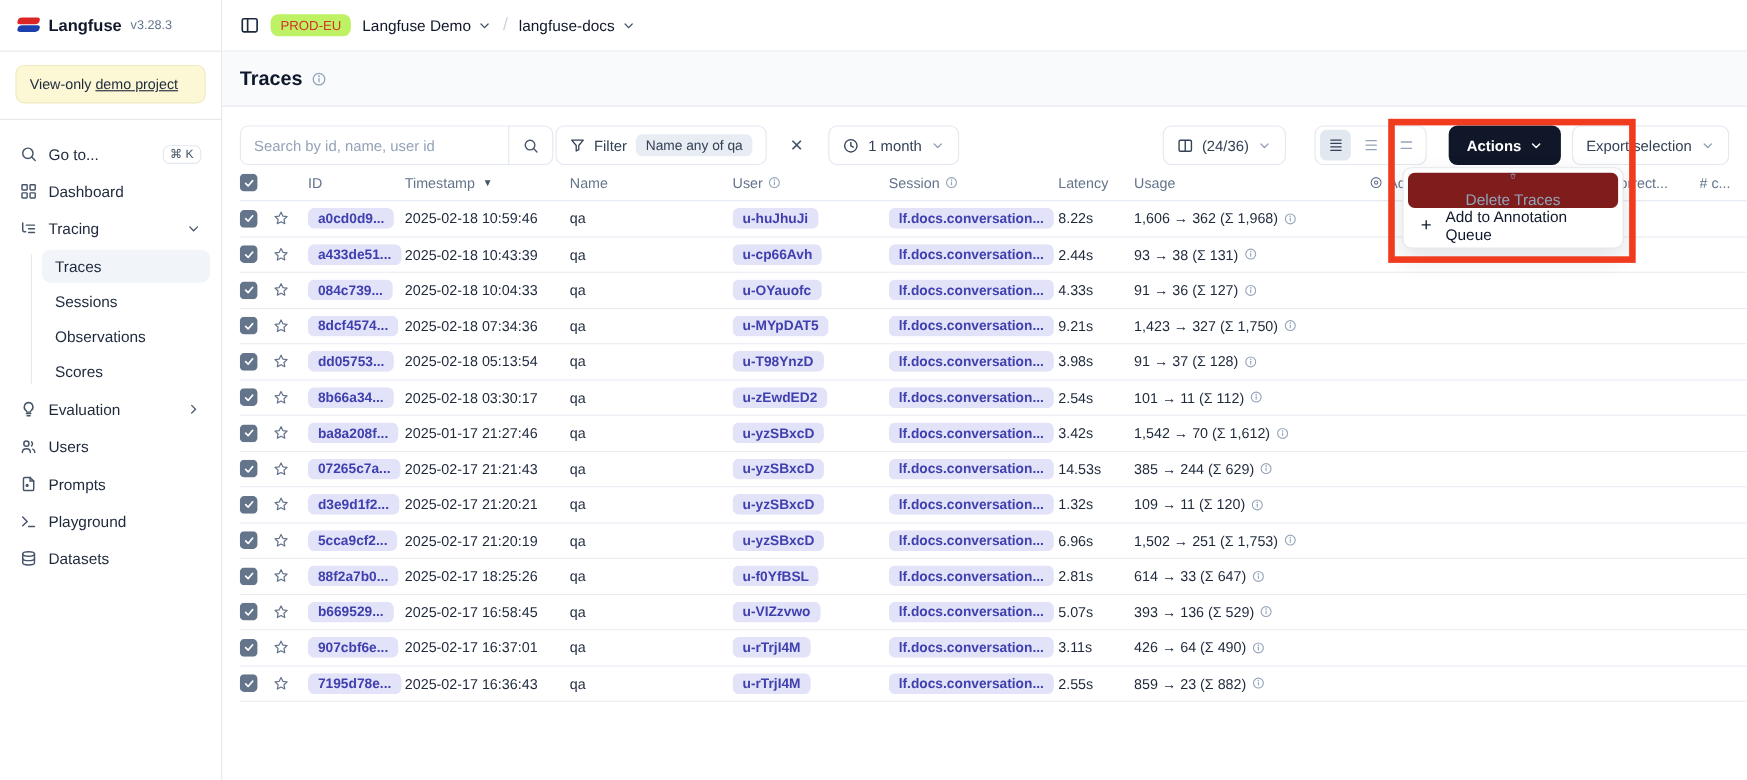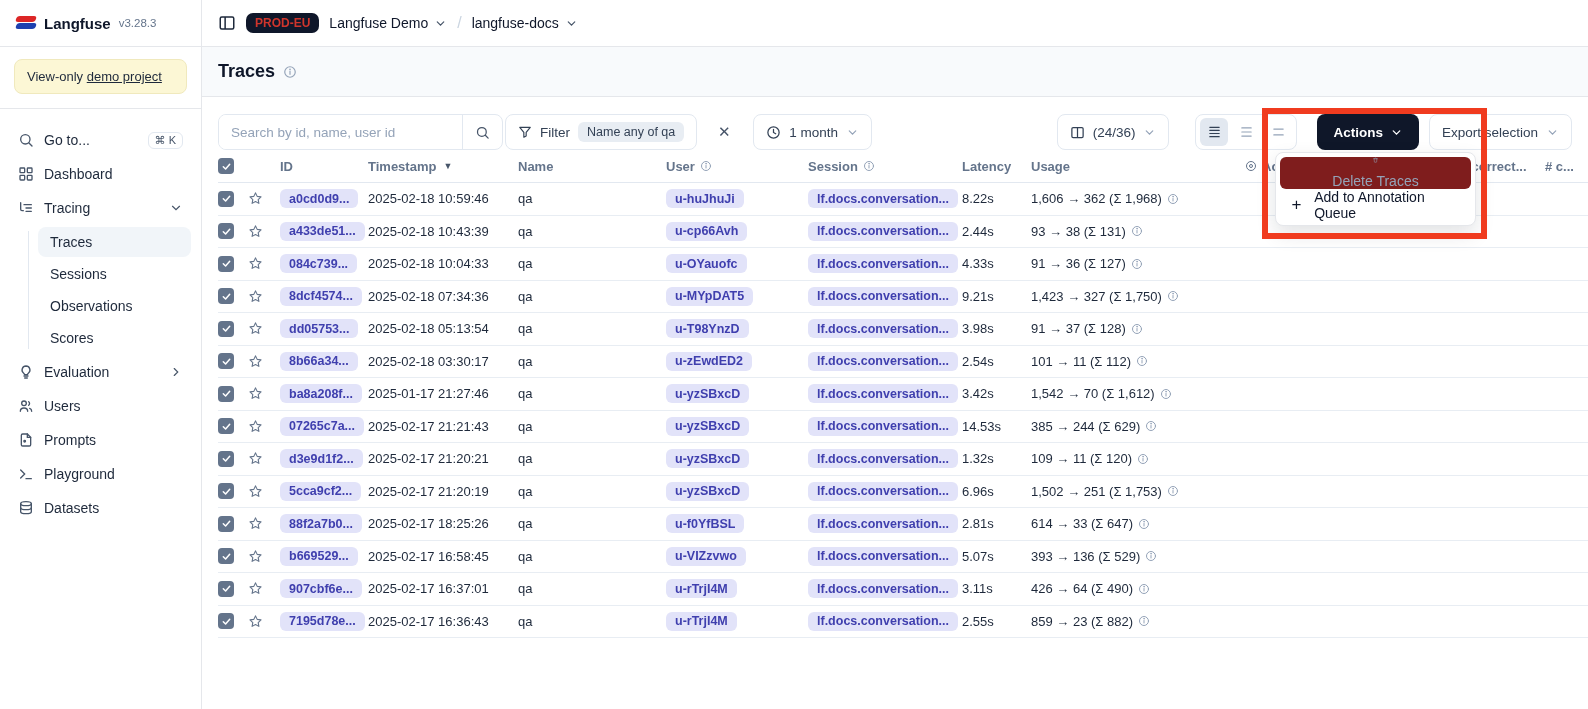--- a/index.html
+++ b/index.html
@@ -25,21 +25,21 @@
   .nav-item .grow { flex:1; }
   .kbd { font-size:11px; color:#475569; border:1px solid #e2e8f0; border-radius:6px; padding:1px 6px; background:#fff; }
   .subnav { position:relative; margin:2px 0 2px 18px; padding-left:10px; }
   .subnav:before { content:""; position:absolute; left:0; top:4px; bottom:4px; width:1px; background:#e2e8f0; }
   .sub-item { display:flex; align-items:center; height:30px; padding:0 12px; border-radius:8px; font-size:14px; color:#1e293b; cursor:pointer; margin:2px 0; }
   .sub-item.active { background:#f1f5f9; font-weight:500; }
 
   
   .main { position:absolute; left:202px; top:0; width:1386px; height:709px; }
   .topbar { height:47px; display:flex; align-items:center; gap:10px; padding:0 16px; border-bottom:1px solid #e5e7eb; background:#fff; }
-  .env-badge { background:#0f172a; color:#d0352c; font-size:12px; font-weight:700; padding:3px 9px; border-radius:7px; }
+  .env-badge { background:#bef264; color:#d0352c; font-size:12px; font-weight:400; padding:3px 9px; border-radius:7px; }
   .crumb { display:flex; align-items:center; gap:6px; font-size:14px; color:#0f172a; font-weight:500; cursor:pointer; }
   .slash { color:#cbd5e1; font-size:16px; }
   .page-head { height:50px; background:#f8fafc; border-bottom:1px solid #e5e7eb; display:flex; align-items:center; gap:8px; padding:0 16px; }
   .page-title { font-size:18px; font-weight:700; color:#0f172a; }
 
   .toolbar { display:flex; align-items:center; padding:17px 16px 0; }
   .search-box { width:285px; height:36px; border:1px solid #e2e8f0; border-radius:8px; display:flex; align-items:center; overflow:hidden; background:#fff; }
   .search-box input { flex:1; border:0; outline:0; height:100%; padding:0 12px; font-size:13.5px; font-family:inherit; color:#334155; }
   .search-box input::placeholder { color:#94a3b8; }
   .search-btn { width:40px; height:100%; border-left:1px solid #e2e8f0; display:flex; align-items:center; justify-content:center; cursor:pointer; }
@@ -53,21 +53,21 @@
   .btn-dark { height:36px; border-radius:8px; background:#0f1729; color:#fff; font-weight:600; font-size:13.5px; display:flex; align-items:center; gap:7px; padding:0 16px; cursor:pointer; border:0; }
 
   
   .sel-banner { margin:14px 16px 12px; height:34px; background:#e3e8f0; border-radius:4px; display:flex; align-items:center; justify-content:center; gap:5px; font-size:13.5px; color:#1e293b; }
   .sel-banner b { font-weight:700; }
   .sel-banner .clear { color:#1d4fd8; font-weight:700; cursor:pointer; margin-left:4px; }
 
   
   .table { padding:0 0 0 16px; }
   .trow { display:grid; grid-template-columns:30px 32px 88px 150px 148px 142px 154px 69px 214px 150px 150px 1fr; align-items:center; height:32.5px; border-bottom:1px solid #e8edf3; font-size:13px; color:#1e293b; }
-  .trow.head { height:33px; color:#64748b; font-weight:700; border-bottom:1px solid #e2e8f0; }
+  .trow.head { height:33px; color:#64748b; font-weight:400; border-bottom:1px solid #e2e8f0; }
   .cell { display:flex; align-items:center; gap:5px; overflow:hidden; white-space:nowrap; }
   .checkbox { width:16px; height:16px; border-radius:4px; background:#64748b; display:flex; align-items:center; justify-content:center; cursor:pointer; flex:0 0 auto; }
   .badge { background:#e2e3f9; color:#3f3fae; font-weight:600; font-size:12.5px; border-radius:6px; padding:2.5px 9px; overflow:hidden; text-overflow:ellipsis; white-space:nowrap; max-width:100%; cursor:pointer; }
   .sort-ind { font-size:9px; color:#475569; margin-left:2px; }
   .star { color:#64748b; cursor:pointer; display:flex; }
 
   
   .dropdown { position:absolute; left:1275px; top:152px; width:201px; background:#fff; border:1px solid #e5e7eb; border-radius:8px; box-shadow:0 8px 20px rgba(15,23,42,.12); padding:4px; z-index:30; }
   .menu-item { display:flex; align-items:center; gap:10px; height:32px; padding:0 9px; border-radius:6px; font-size:14px; color:#0f172a; cursor:pointer; }
   .menu-item.disabled { color:#94a3b8; background:#7f1d1d; cursor:default;flex-direction:column; }

